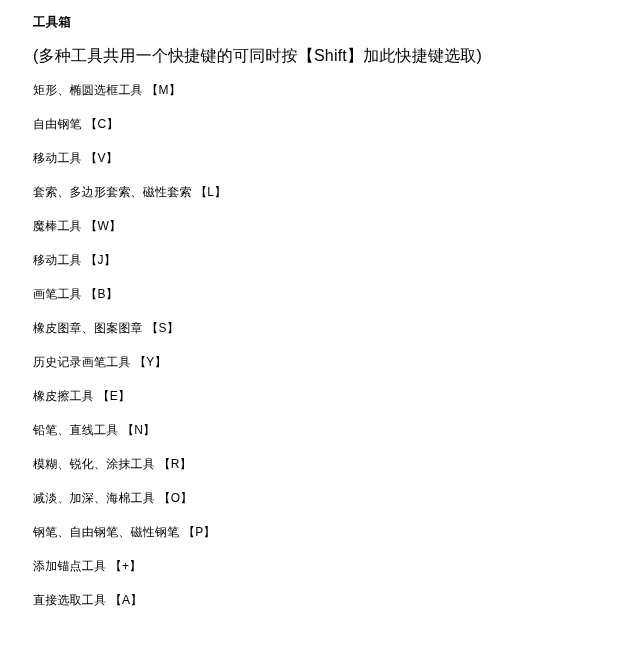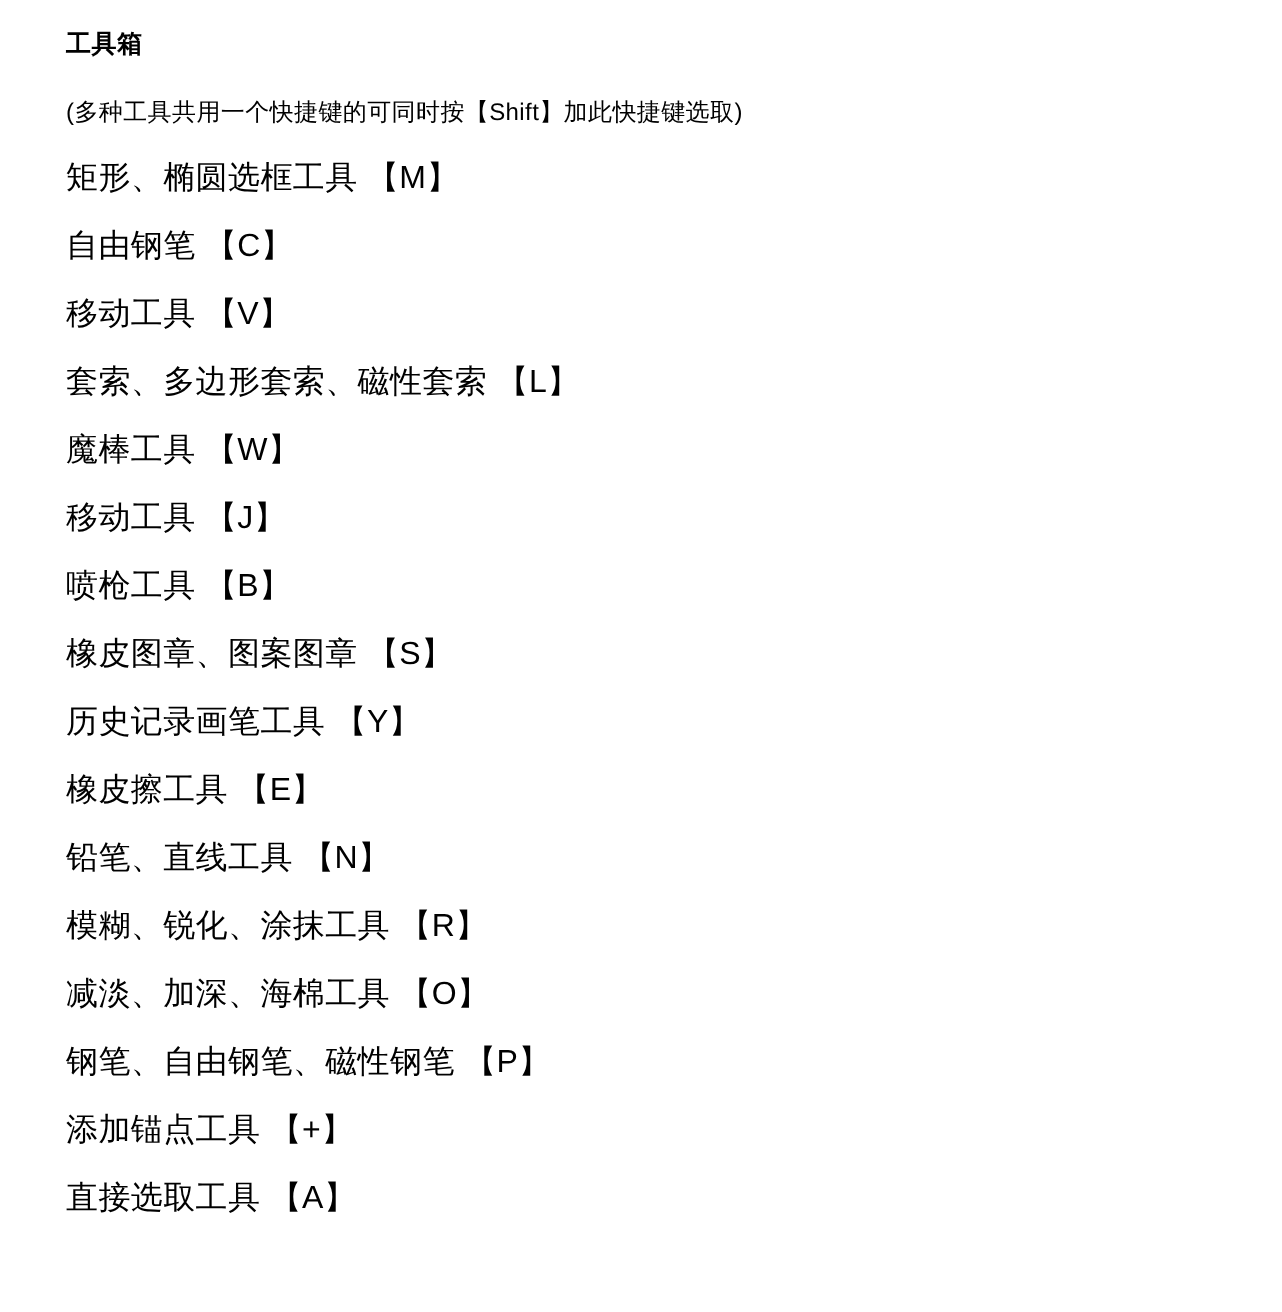--- a/index.html
+++ b/index.html
@@ -22,32 +22,32 @@
     padding: 8px 0 0 0;
   }
   .doc-title {
     font-size: 12.5px;
     font-weight: bold;
     line-height: 16px;
     margin: 6px 0 0 33px;
     letter-spacing: 0.3px;
   }
   .note-line {
-    font-size: 12px;
+    font-size: 16px;
     line-height: 16px;
     margin: 18px 0 0 33px;
     letter-spacing: 0.2px;
   }
   .entry-list {
     margin: 0;
     padding: 0;
     list-style: none;
   }
   .entry {
-    font-size: 16px;
+    font-size: 12px;
     line-height: 16px;
     margin: 18px 0 0 33px;
     letter-spacing: 0.2px;
     white-space: nowrap;
   }
   .entry .key {
     letter-spacing: 0.2px;
   }
 </style>
 </head>
@@ -78,21 +78,21 @@
     </li>
     <li class="entry">
       <span class="tool">魔棒工具</span>
       <span class="key">【W】</span>
     </li>
     <li class="entry">
       <span class="tool">移动工具</span>
       <span class="key">【J】</span>
     </li>
     <li class="entry">
-      <span class="tool">喷枪工具</span>
+      <span class="tool">画笔工具</span>
       <span class="key">【B】</span>
     </li>
     <li class="entry">
       <span class="tool">橡皮图章、图案图章</span>
       <span class="key">【S】</span>
     </li>
     <li class="entry">
       <span class="tool">历史记录画笔工具</span>
       <span class="key">【Y】</span>
     </li>

